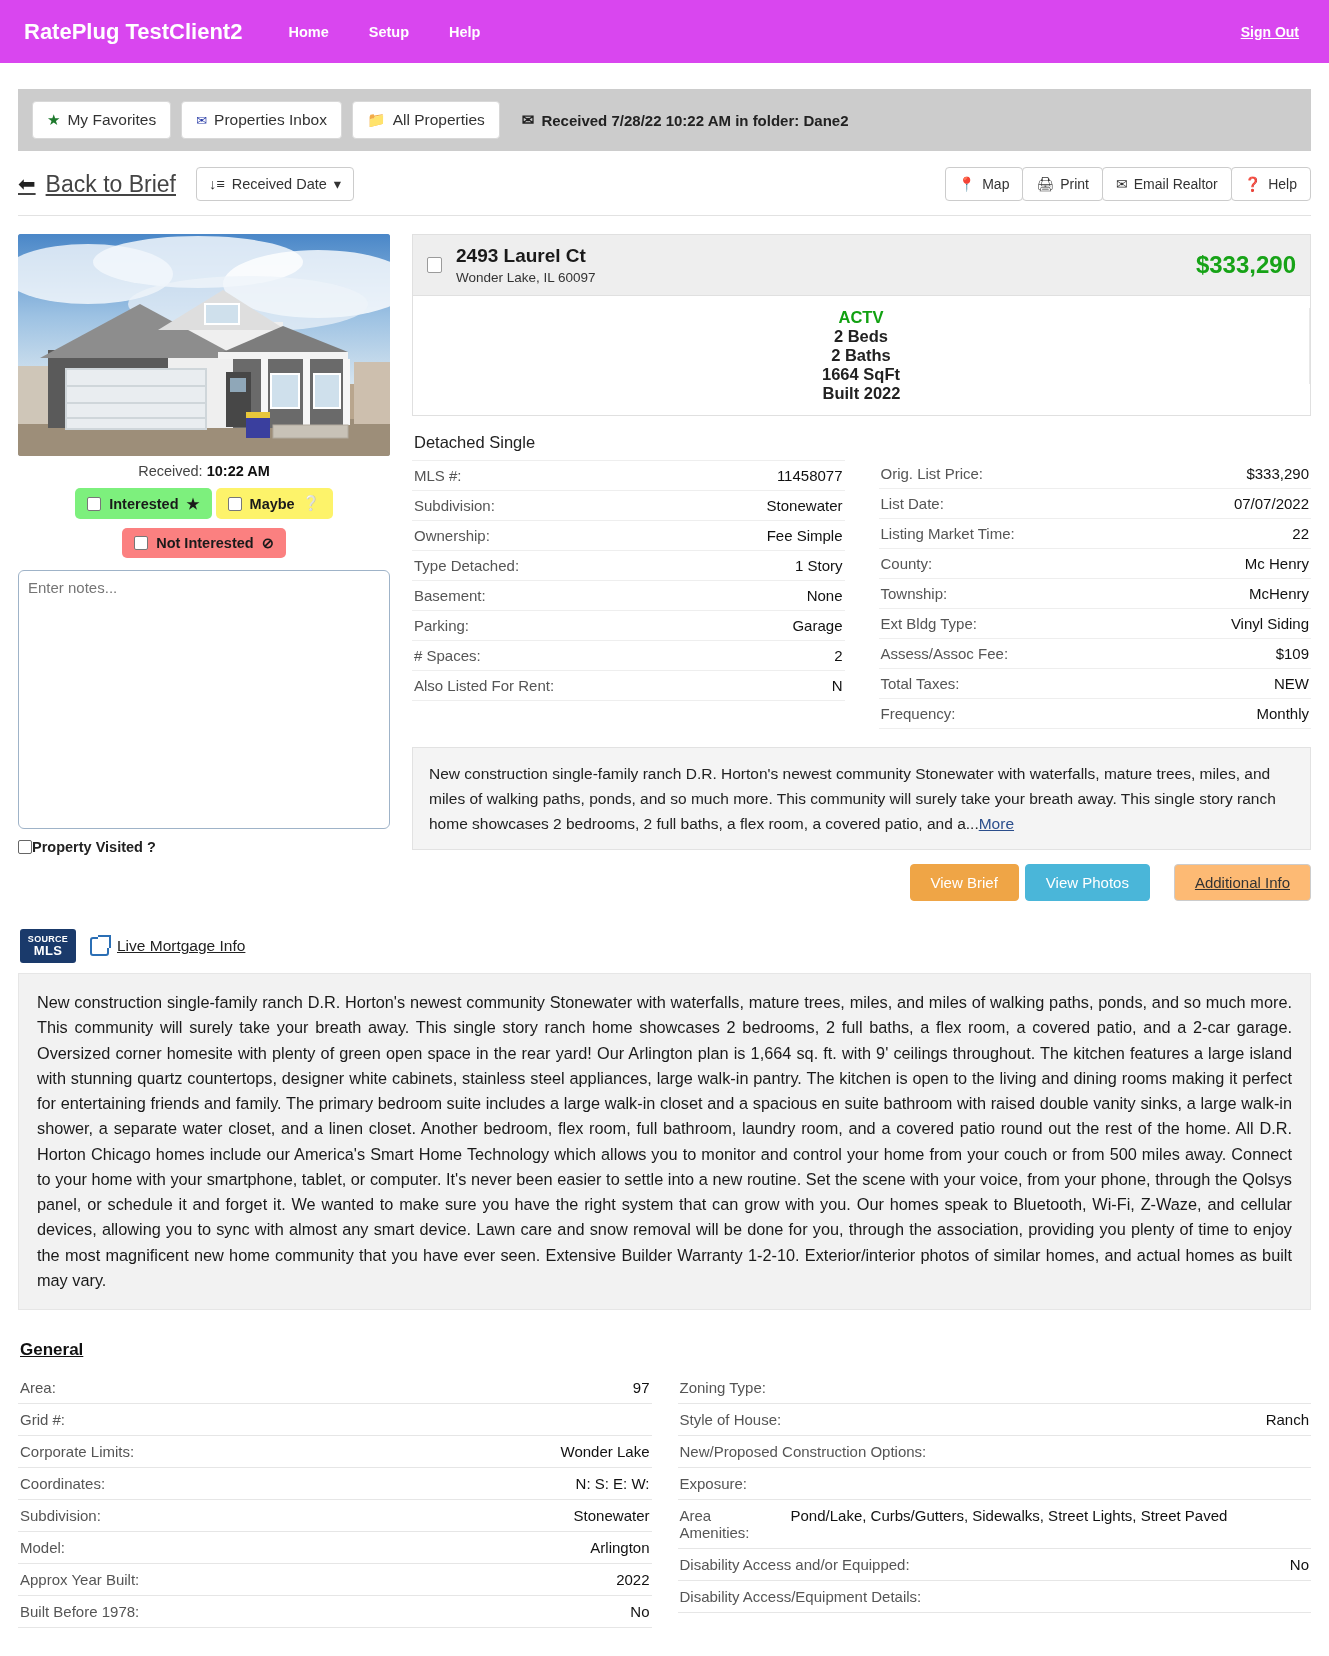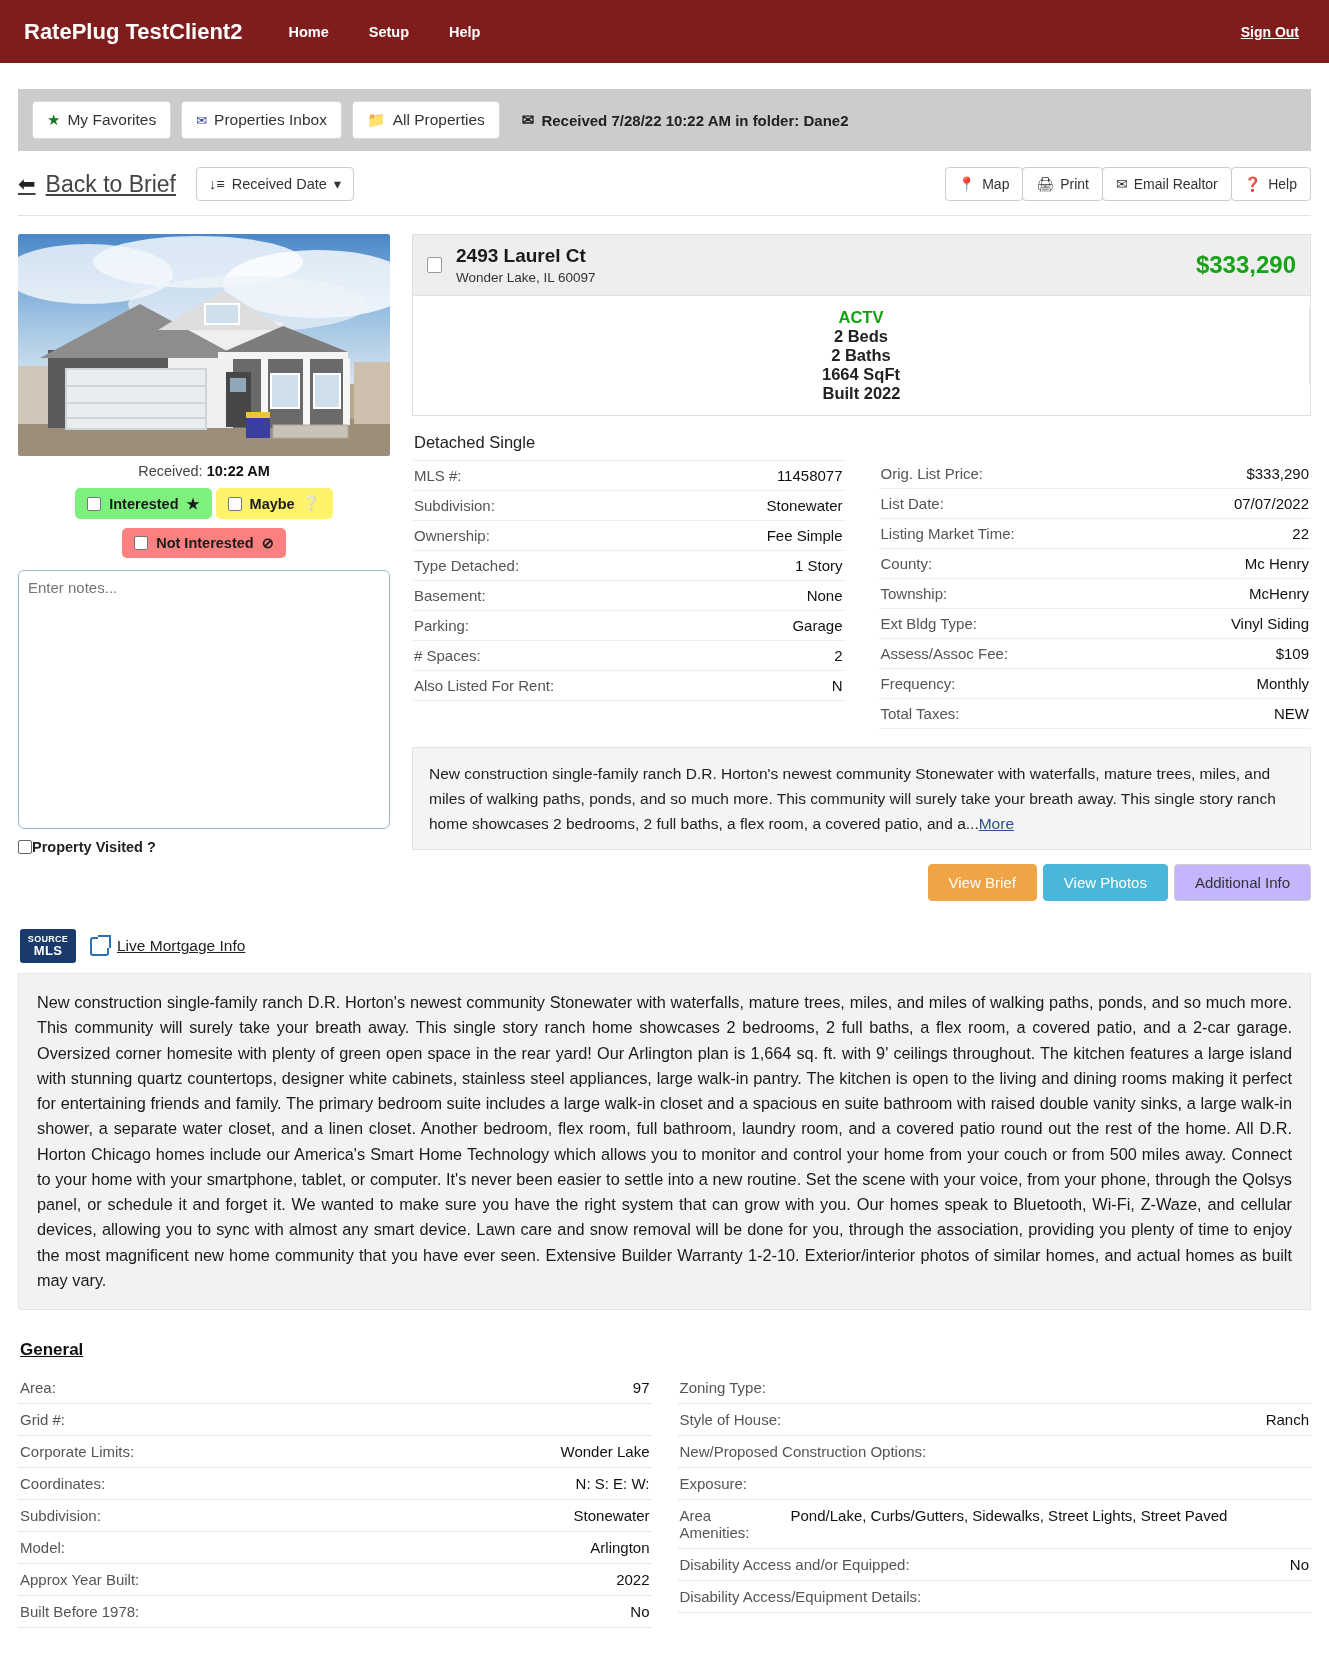--- a/index.html
+++ b/index.html
@@ -7,21 +7,21 @@
   body {
     width:1329px;
     background:#ffffff;
     font-family:"Liberation Sans", sans-serif;
     color:#333;
     -webkit-font-smoothing:antialiased;
   }
 
   
   .navbar {
-    background:#7f1d1d;
+    background:#d946ef;
     height:63px;
     display:flex;
     align-items:center;
     padding:0 24px;
     color:#fff;
   }
   .brand {
     font-size:22px;
     font-weight:bold;
     color:#fff;
@@ -262,21 +262,21 @@
   .bigbtn {
     font-size:15px;
     padding:9px 20px;
     border:1px solid transparent;
     border-radius:4px;
     color:#fff;
     white-space:nowrap;
   }
   .bigbtn.orange { background:#efa546; border-color:#efa546; }
   .bigbtn.blue   { background:#4ab6d9; border-color:#4ab6d9; margin-left:6px; }
-  .bigbtn.white  { background:#c4b5fd; color:#333; border-color:#ccc; margin-left:6px; }
+  .bigbtn.white  { background:#fdba74; color:#333; border-color:#ccc; margin-left:24px;text-decoration:underline; }
 
   
   .mlsrow { display:flex; align-items:center; gap:14px; padding:28px 0 10px 2px; }
   .mlslogo {
     width:56px; height:34px;
     background:#1a3a6b;
     color:#fff;
     border-radius:3px;
     font-size:9px;
     font-weight:bold;
@@ -579,26 +579,26 @@
           </div>
           <div class="drow">
             <span class="dlabel">Ext Bldg Type:</span>
             <span class="dval">Vinyl Siding</span>
           </div>
           <div class="drow">
             <span class="dlabel">Assess/Assoc Fee:</span>
             <span class="dval">$109</span>
           </div>
           <div class="drow">
+            <span class="dlabel">Total Taxes:</span>
+            <span class="dval">NEW</span>
+          </div>
+          <div class="drow">
             <span class="dlabel">Frequency:</span>
             <span class="dval">Monthly</span>
-          </div>
-          <div class="drow">
-            <span class="dlabel">Total Taxes:</span>
-            <span class="dval">NEW</span>
           </div>
         </div>
       </div>
 
       <div class="teaser">
         <span>New construction single-family ranch D.R. Horton's newest community Stonewater with waterfalls, mature trees, miles, and miles of walking paths, ponds, and so much more. This community will surely take your breath away. This single story ranch home showcases 2 bedrooms, 2 full baths, a flex room, a covered patio, and a...</span><a class="more" href="#">More</a>
       </div>
 
       <div class="btnrow">
         <div class="bigbtn orange">View Brief</div>

